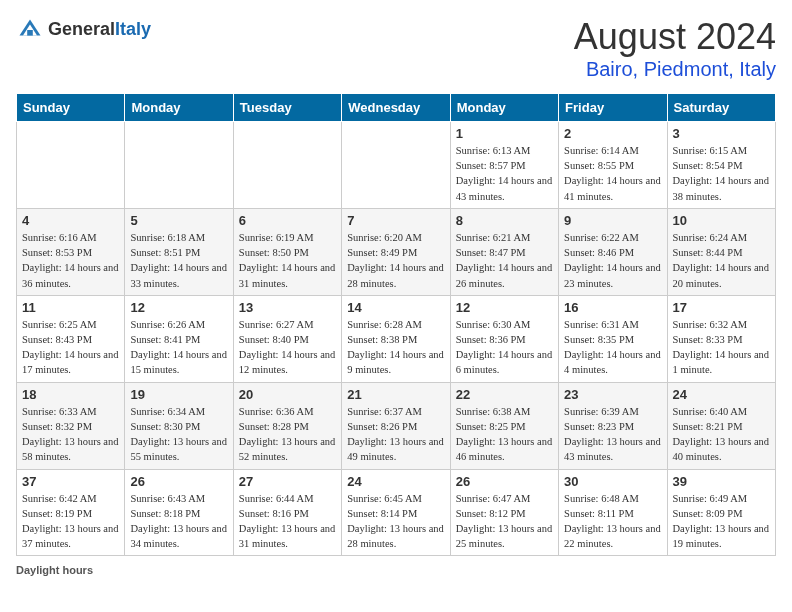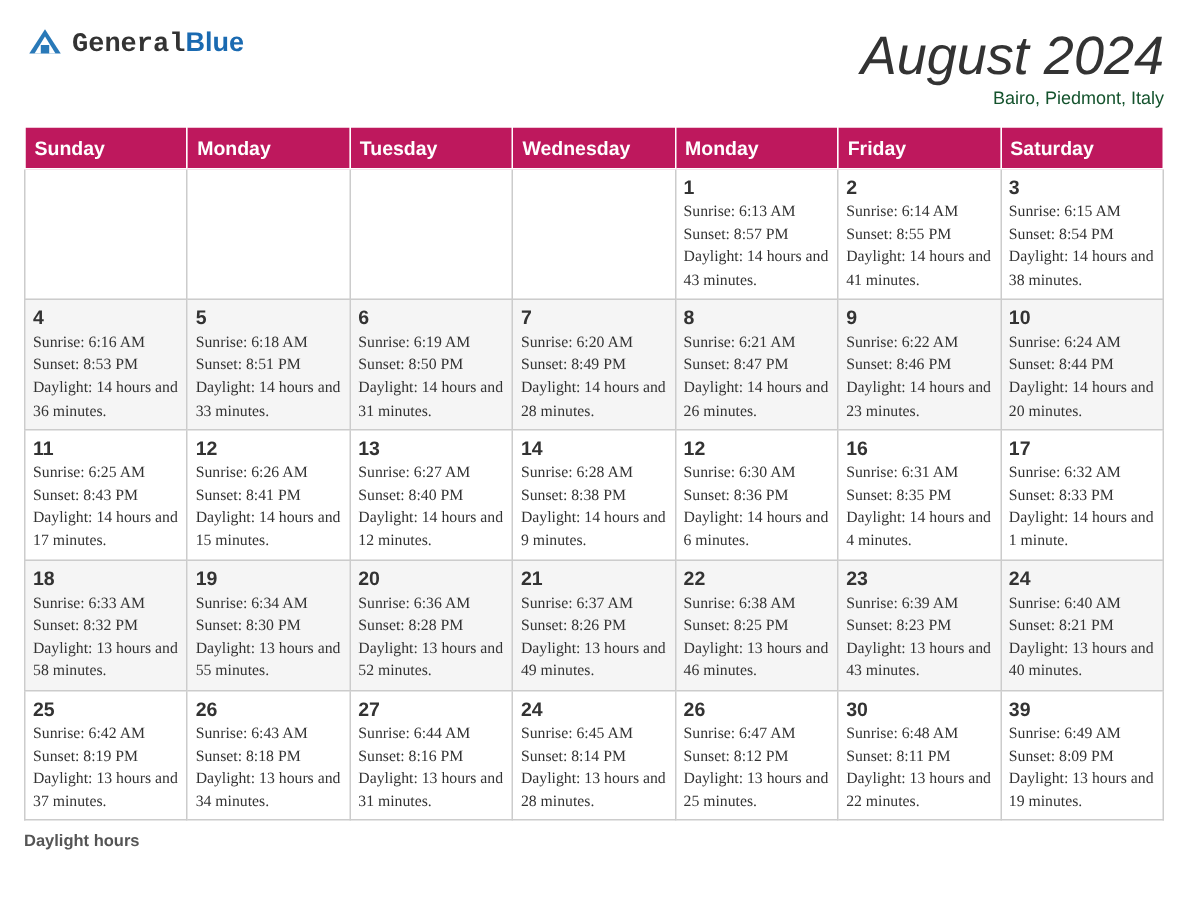--- a/index.html
+++ b/index.html
@@ -19,46 +19,45 @@
     .logo {
       display: flex;
       align-items: center;
       gap: 4px;
     }
     .logo-text {
       font-size: 18px;
       font-weight: bold;
       line-height: 1.1;
     }
-    .logo-general { color: #333; font-family: Liberation Mono, monospace; }
+    .logo-general { color: #333; }
     .logo-blue { color: #1a6ab1; }
     .logo-icon {
       width: 28px;
       height: 28px;
     }
     .title-block {
       text-align: right;
     }
     .month-year {
       font-size: 36px;
       font-weight: normal;
       color: #333;
-      font-style: italic;
     }
     .location {
-      font-size: 12px;
-      color: #14532d;
+      font-size: 20px;
+      color: #1d4ed8;
     }
     .calendar {
       width: 100%;
       border-collapse: collapse;
       font-size: 11px;
     }
     .calendar th {
-      background: #be185d;
+      background: #0369a1;
       color: #fff;
       text-align: left;
       padding: 6px 6px;
       font-size: 13px;
       font-weight: bold;
       border: 1px solid #fff;
     }
     .calendar td {
       border: 1px solid #ccc;
       vertical-align: top;
@@ -100,21 +99,21 @@
   <div class="logo">
     <svg class="logo-icon" viewBox="0 0 40 40">
       <rect x="0" y="0" width="40" height="40" fill="none"></rect>
       <polygon points="20,5 35,28 5,28" fill="#2979b8"></polygon>
       <polygon points="20,12 30,28 10,28" fill="#fff"></polygon>
       <rect x="16" y="20" width="8" height="8" fill="#2979b8"></rect>
     </svg>
     <div>
       <div style="display:flex; align-items:baseline; gap:0;">
         <span class="logo-text logo-general">General</span>
-        <span class="logo-text logo-blue">Blue</span>
+        <span class="logo-text logo-blue">Italy</span>
       </div>
     </div>
   </div>
   <div class="title-block">
     <div class="month-year">August 2024</div>
     <div class="location">Bairo, Piedmont, Italy</div>
   </div>
 </div>
 
 <table class="calendar">
@@ -233,21 +232,21 @@
           <span class="day-num">23</span>
           <div class="day-info">Sunrise: 6:39 AM<br>Sunset: 8:23 PM<br>Daylight: 13 hours and 43 minutes.</div>
         </td>
         <td>
           <span class="day-num">24</span>
           <div class="day-info">Sunrise: 6:40 AM<br>Sunset: 8:21 PM<br>Daylight: 13 hours and 40 minutes.</div>
         </td>
       </tr>
       <tr>
         <td>
-          <span class="day-num">25</span>
+          <span class="day-num">37</span>
           <div class="day-info">Sunrise: 6:42 AM<br>Sunset: 8:19 PM<br>Daylight: 13 hours and 37 minutes.</div>
         </td>
         <td>
           <span class="day-num">26</span>
           <div class="day-info">Sunrise: 6:43 AM<br>Sunset: 8:18 PM<br>Daylight: 13 hours and 34 minutes.</div>
         </td>
         <td>
           <span class="day-num">27</span>
           <div class="day-info">Sunrise: 6:44 AM<br>Sunset: 8:16 PM<br>Daylight: 13 hours and 31 minutes.</div>
         </td>

